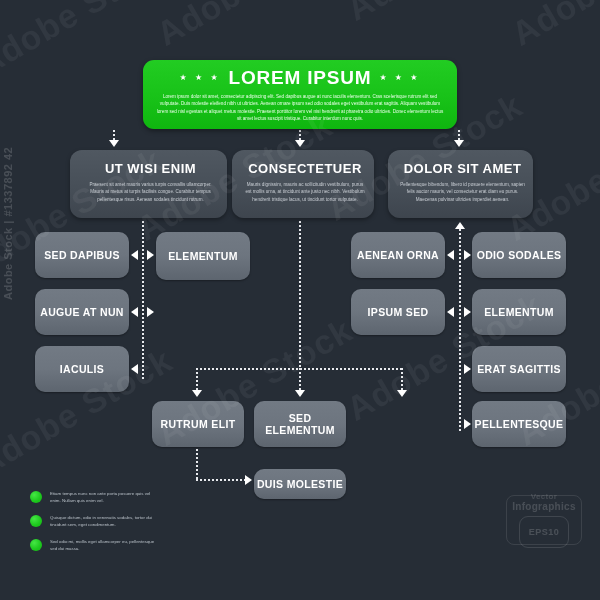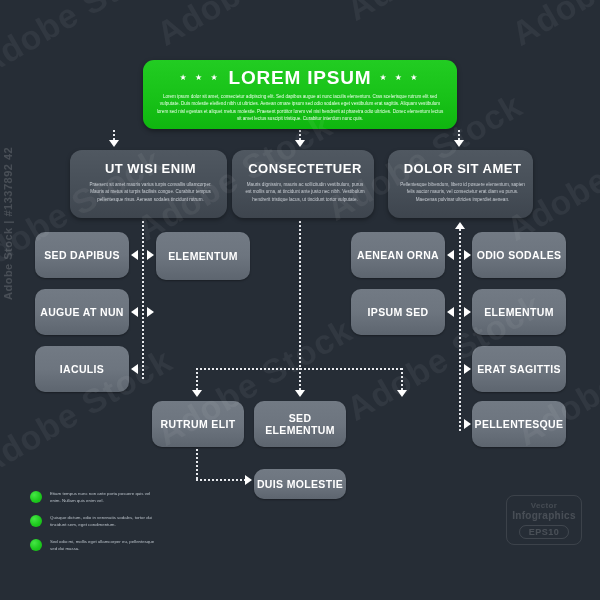--- a/index.html
+++ b/index.html
@@ -121,21 +121,21 @@
     border:1.5px solid rgba(255,255,255,0.10);
     border-radius:8px;
     display:flex;flex-direction:column;align-items:center;justify-content:center;
     gap:1px;z-index:20;
   }
   .eps-l1{font-size:8px;color:rgba(255,255,255,0.14);font-weight:600;letter-spacing:.3px;}
   .eps-l2{font-size:10px;color:rgba(255,255,255,0.16);font-weight:600;letter-spacing:.3px;margin-top:-1px;}
   .eps-pill{
     margin-top:3px;
     border:1.5px solid rgba(255,255,255,0.12);
-    border-radius:9px;padding:1px 9px;
+    border-radius:9px;padding:10px 9px;
     font-size:9px;font-weight:700;color:rgba(255,255,255,0.17);letter-spacing:.5px;
   }
 </style>
 </head>
 <body>
 
 <div id="stage">
 
   <div class="wm-layer">
     <div class="wm" style="left:-30px;top:50px;">Adobe Stock</div>

